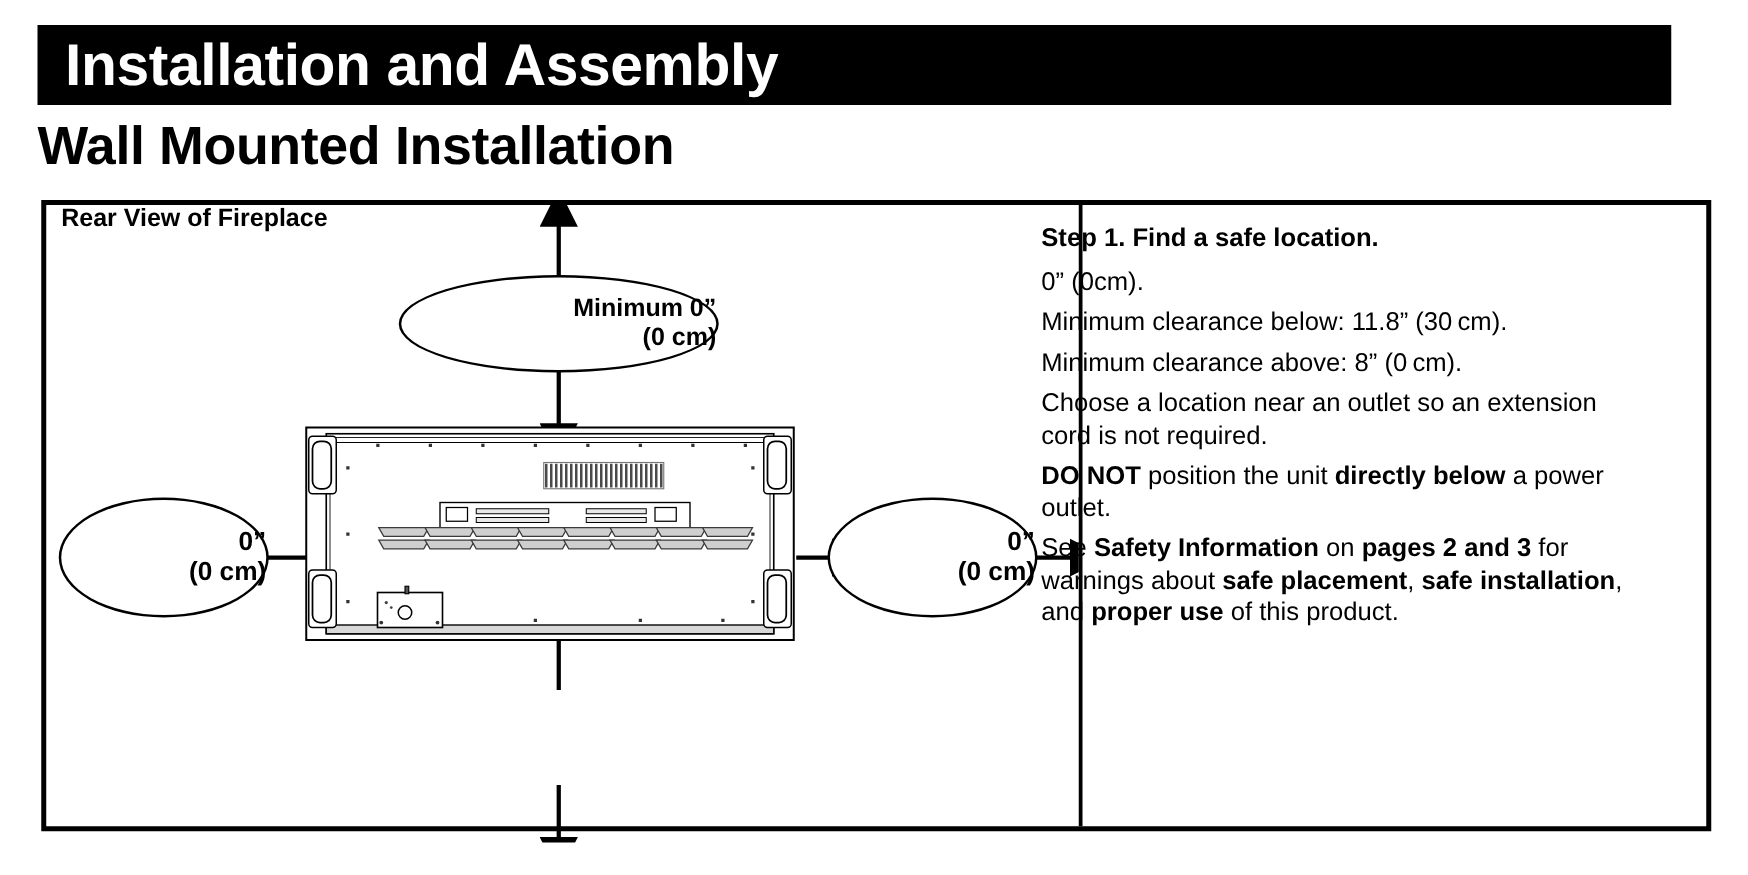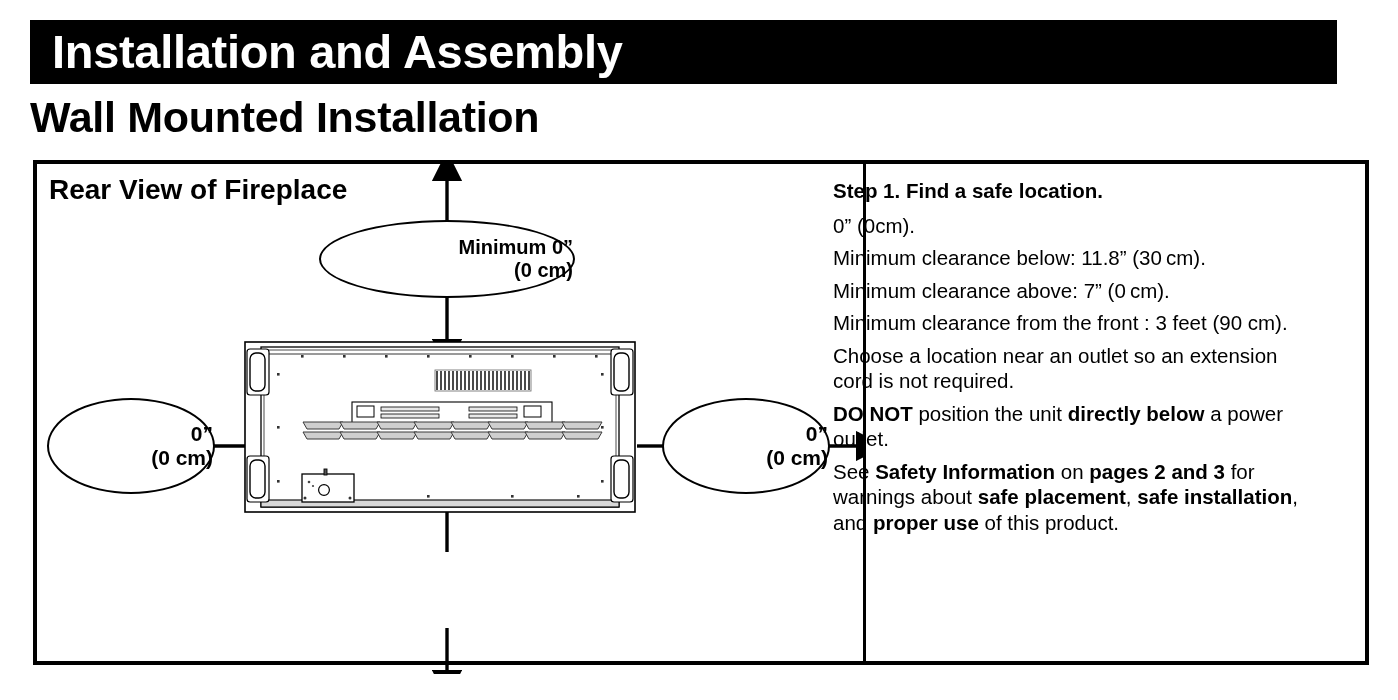--- a/index.html
+++ b/index.html
@@ -81,22 +81,22 @@
     position: absolute;
     left: 0;
     top: 0;
     width: 826px;
     height: 497px;
     overflow: visible;
   }
   .diagram-label {
     position: absolute;
     left: 12px;
-    top: 10px;
-    font-size: 28px;
+    top: 0;
+    font-size: 20px;
     font-weight: bold;
     white-space: nowrap;
   }
   .diagram-svg {
     position: absolute;
     left: 0;
     top: 0;
   }
 
   
@@ -351,22 +351,21 @@
       </div>
 
     </div>
 
     <div class="steps">
 
       <p class="heading">Step 1. Find a safe location.</p>
 
       <p>0” (0cm).</p>
       <p>Minimum clearance below:  11.8” (30 cm).</p>
-      <p>Minimum clearance above: 7” (0 cm).</p>
-      <p>Minimum clearance from the front : 3 feet (90 cm).</p>
+      <p>Minimum clearance above: 8” (0 cm).</p>
       <p>Choose a location near an outlet so an extension cord is not  required.</p>
 
       <p><b>DO NOT</b><span> position the unit </span><b>directly below</b><span> a power outlet.</span></p>
 
       <p><span>See </span><b>Safety Information</b><span> on </span><b>pages 2 and 3</b><span> for warnings about </span><b>safe placement</b><span>, </span><b>safe installation</b><span>, and </span><b>proper use</b><span> of this product.</span></p>
 
     </div>
 
   </div>
 </div>

